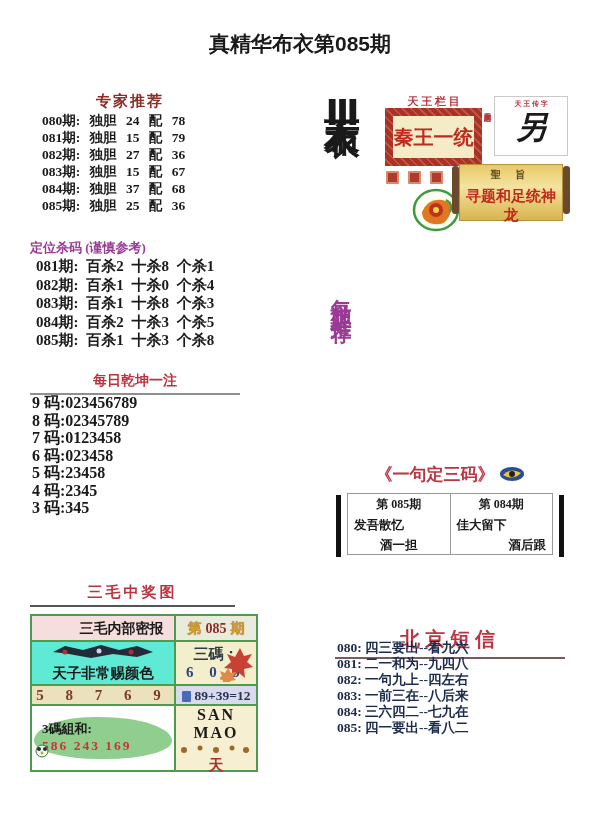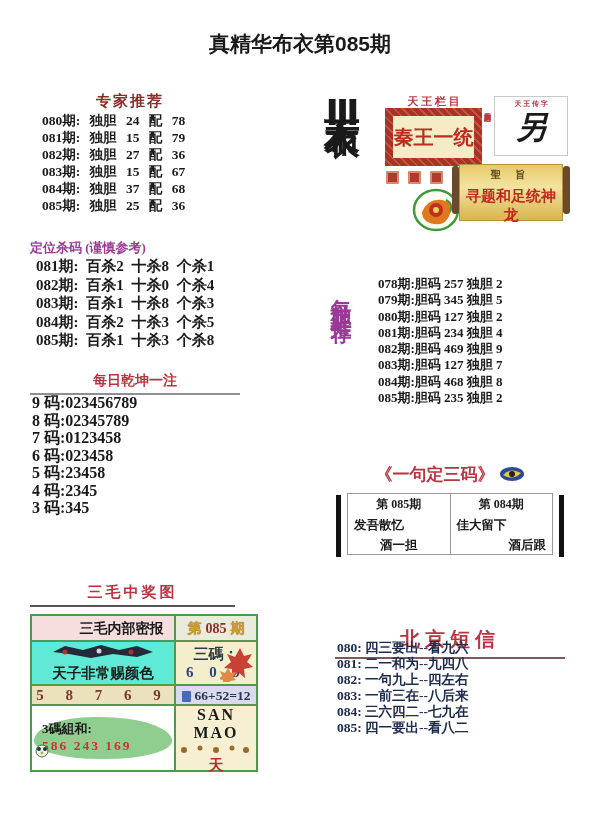--- a/index.html
+++ b/index.html
@@ -93,21 +93,21 @@
           <path d="M8 24 l3 5 5-1 -3 5 3 3 -6 1 0 5 -4 -4 -4 4 1 -6 -5 -1 4 -3 -2 -5 5 2z" fill="#e08a4a"></path>
         </svg>
       </td>
     </tr>
     <tr style="height:20px;">
       <td style="background:#ece1bd;" class="ctr">
         <span class="b" style="font-size:15px;color:#7a3b2e;letter-spacing:9px;">5 8 7 6 9</span>
       </td>
       <td style="background:#d9daee;" class="ctr">
         <span style="display:inline-block;width:9px;height:11px;background:#4a6ab8;border-radius:1px;vertical-align:middle;"></span>
-        <span class="b" style="font-size:13.5px;color:#2a3550;">66+52=12</span>
+        <span class="b" style="font-size:13.5px;color:#2a3550;">89+39=12</span>
       </td>
     </tr>
     <tr style="height:50px;">
       <td style="background:#ffffff;">
         <div style="margin:2px;background:#8fce8f;border-radius:45% 55% 50% 50% / 60% 60% 45% 45%;padding:3px 4px 5px 8px;position:relative;">
           <div class="b" style="font-size:13px;">3碼組和:</div>
           <div class="b" style="font-size:13.5px;color:#cc3333;letter-spacing:2px;">586 243 169</div>
           <svg class="abs" style="left:0;bottom:0;" width="16" height="16" viewBox="0 0 16 16">
             <circle cx="8" cy="8" r="6" fill="#eef7ee" stroke="#3a7a3a"></circle>
                 <circle cx="5" cy="6" r="2" fill="#233"></circle>
@@ -163,30 +163,20 @@
   <div class="abs" style="left:452px;top:164px;width:118px;height:57px;">
     <div class="abs" style="left:0;top:2px;width:7px;height:48px;background:#6a4a2a;border-radius:3px;"></div>
     <div class="abs" style="right:0;top:2px;width:7px;height:48px;background:#6a4a2a;border-radius:3px;"></div>
     <div class="abs scrollbody" style="left:7px;top:0;right:7px;bottom:0;border:1px solid #b89440;text-align:center;">
       <div class="b" style="font-size:10px;color:#5a4a20;margin-top:3px;letter-spacing:6px;">聖  旨</div>
       <div class="b" style="font-size:15px;color:#c02a1e;margin-top:5px;">寻题和足统神龙</div>
     </div>
   </div>
 
   <div class="abs b vert purple" style="left:328px;top:282px;height:135px;font-size:21px;line-height:26px;letter-spacing:6px;">每独胆推荐</div>
-  <div class="abs b rows" style="left:378px;top:276px;font-size:13px;line-height:16.3px;">
-    <div>078期:胆码 257 独胆 2</div>
-    <div>079期:胆码 345 独胆 5</div>
-    <div>080期:胆码 127 独胆 2</div>
-    <div>081期:胆码 234 独胆 4</div>
-    <div>082期:胆码 469 独胆 9</div>
-    <div>083期:胆码 127 独胆 7</div>
-    <div>084期:胆码 468 独胆 8</div>
-    <div>085期:胆码 235 独胆 2</div>
-  </div>
 
   <div class="abs" style="left:335px;top:455px;width:230px;height:110px;">
     <div class="ctr" style="padding-top:8px;">
       <span class="b red" style="font-size:17px;">《一句定三码》</span>
       <svg width="26" height="16" viewBox="0 0 26 16" style="vertical-align:-2px;">
         <ellipse cx="13" cy="8" rx="12" ry="7" fill="#2a4a9a"></ellipse>
         <path d="M4 9 q8 -8 18 -2 q-8 8 -18 2z" fill="#e8c83a"></path>
         <circle cx="13" cy="8" r="3" fill="#222"></circle>
       </svg>
     </div>

